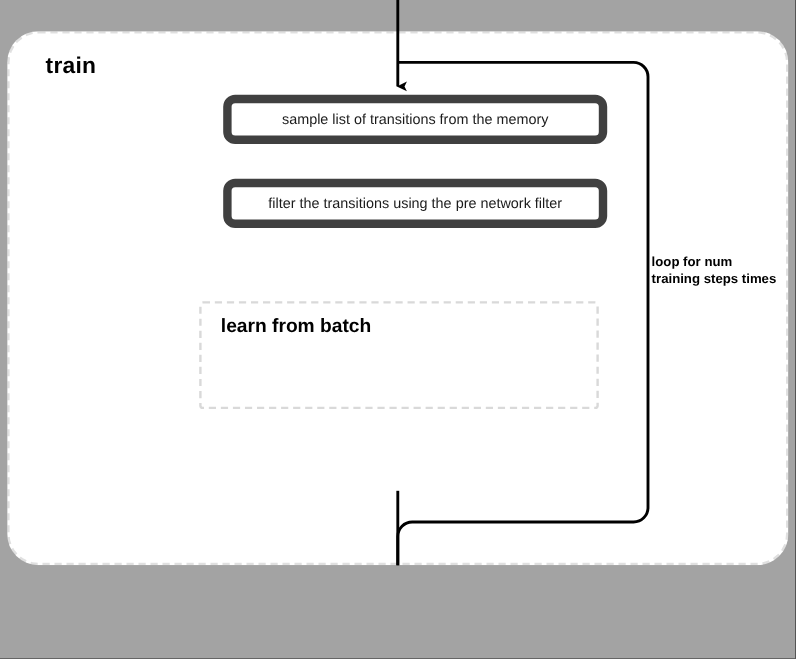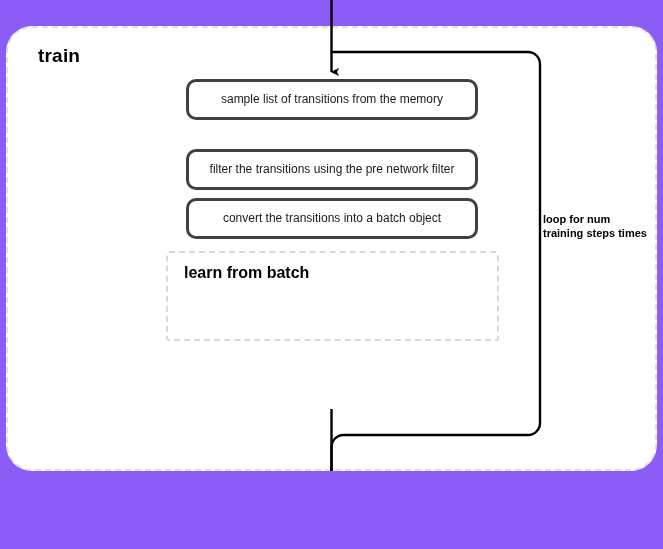--- a/index.html
+++ b/index.html
@@ -4,21 +4,21 @@
 <style>
   html, body {
     margin: 0;
     padding: 0;
     background: #000000;
   }
   #canvas {
     position: relative;
     width: 663px;
     height: 549px;
-    background: #8b5cf6;
+    background: #a3a3a3;
     overflow: hidden;
     font-family: "Liberation Sans", sans-serif;
   }
 
   
   #train-container {
     position: absolute;
     left: 6px;
     top: 26px;
     width: 651px;
@@ -47,24 +47,24 @@
     top: 0;
     width: 663px;
     height: 549px;
     pointer-events: none;
   }
 
   
   .step-box {
     position: absolute;
     left: 186px;
-    width: 292px;
+    width: 320px;
     box-sizing: border-box;
     background: #ffffff;
-    border: 3px solid #404040;
+    border: 7px solid #404040;
     border-radius: 10px;
     display: flex;
     align-items: center;
     justify-content: center;
     text-align: center;
   }
   .step-box .step-label {
     font-size: 12px;
     color: #1a1a1a;
     line-height: 1.2;
@@ -136,23 +136,20 @@
   <div id="train-title">train</div>
 
   <div id="step-sample" class="step-box">
     <span class="step-label">sample list of transitions from the memory</span>
   </div>
 
   <div id="step-filter" class="step-box">
     <span class="step-label">filter the transitions using the pre network filter</span>
   </div>
 
-  <div id="step-convert" class="step-box">
-    <span class="step-label">convert the transitions into a batch object</span>
-  </div>
 
   <div id="learn-from-batch-box">
     <div id="learn-from-batch-title">learn from batch</div>
   </div>
 
 
   <div id="loop-label">loop for num training steps times</div>
 
 </div>
 

